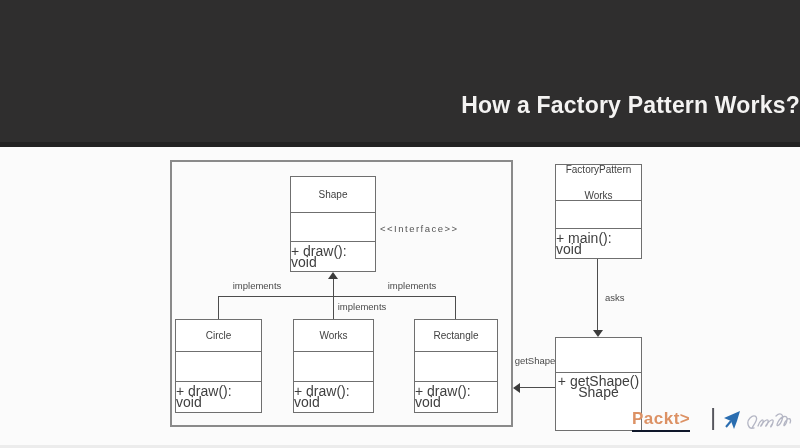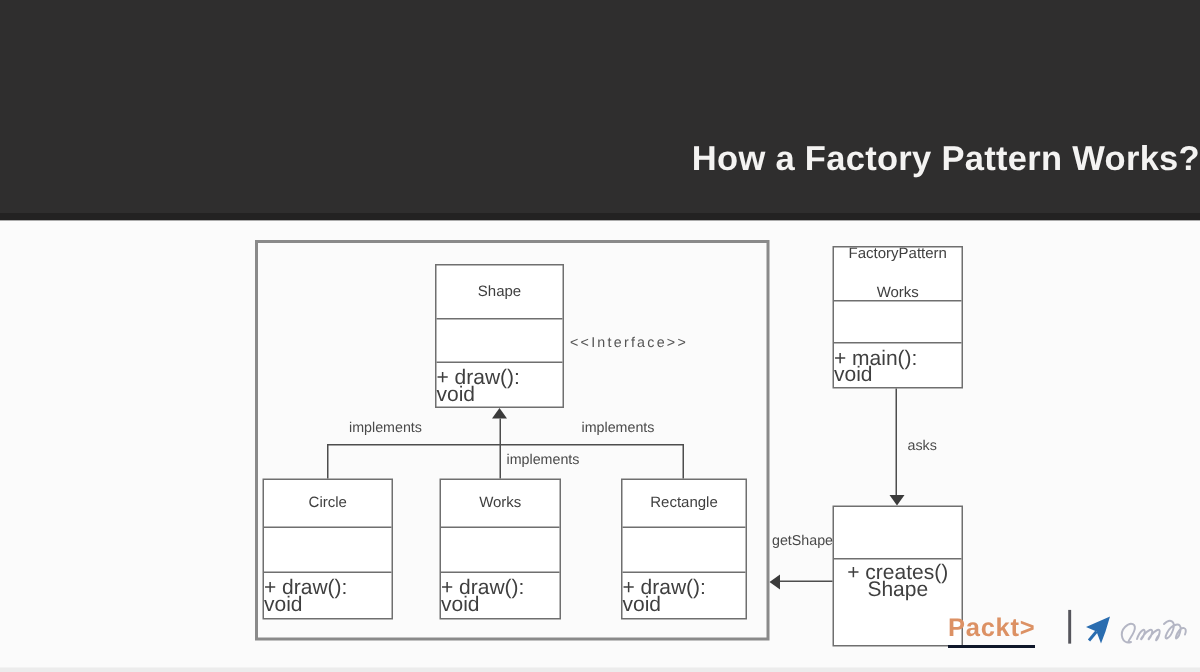--- a/index.html
+++ b/index.html
@@ -153,21 +153,21 @@
       <span>FactoryPattern</span>
       <span>Works</span>
     </div>
     <div class="uml-mid"></div>
     <div class="uml-method">+ main(): void</div>
   </div>
 
   <div class="uml-box" style="left:555px;top:337px;width:87px;height:94px;grid-template-rows:35px 1fr 30px;">
     <div class="uml-mid"></div>
     <div class="uml-method">
-      <span>+ creates()</span>
+      <span>+ getShape()</span>
       <span>Shape</span>
     </div>
   </div>
 
   <div class="arrow arrow-up" style="left:328px;top:272px;"></div>
   <div class="conn" style="left:333px;top:279px;width:1px;height:40px;"></div>
   <div class="conn" style="left:218px;top:296px;width:238px;height:1px;"></div>
   <div class="conn" style="left:218px;top:296px;width:1px;height:23px;"></div>
   <div class="conn" style="left:455px;top:296px;width:1px;height:23px;"></div>
 

